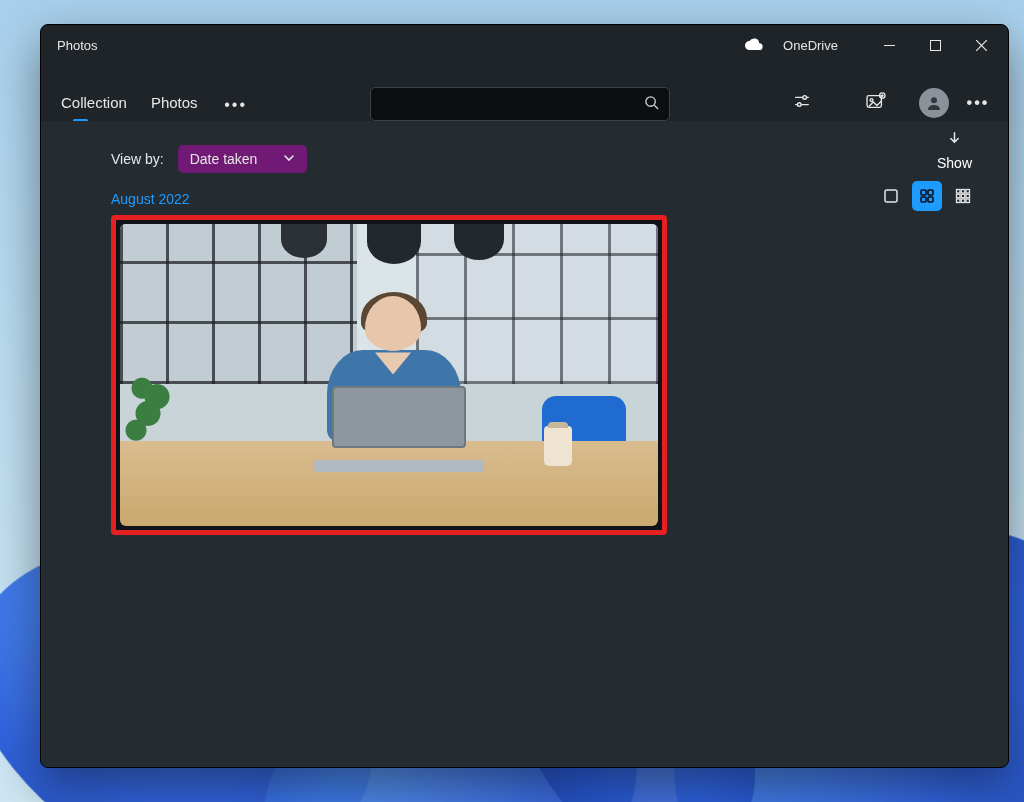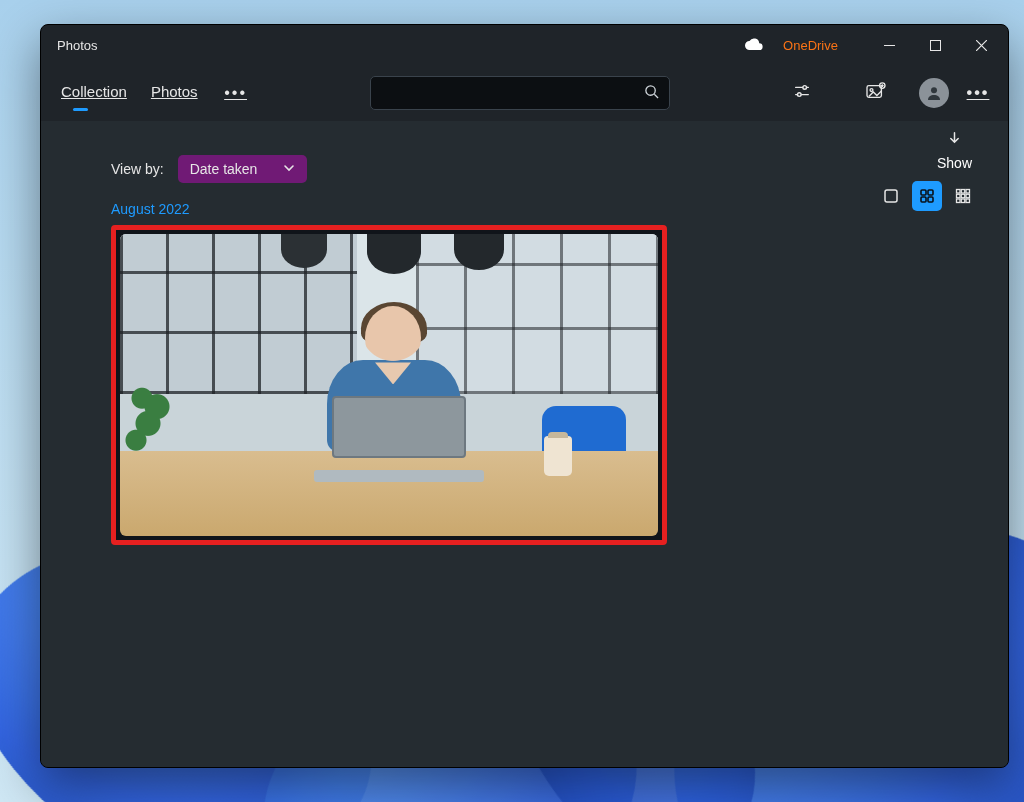--- a/index.html
+++ b/index.html
@@ -38,35 +38,34 @@
   
   .titlebar {
     height: 40px; display: flex; align-items: center;
     padding: 0 4px 0 16px;
     font-size: 13px;
     color: #e6e6e6;
   }
   .titlebar .spacer { flex: 1; }
   .onedrive {
     display: flex; align-items: center; gap: 20px;
-    color: #f97316; font-size: 13px;
+    color: #e5e5e5; font-size: 13px;
     margin-right: 28px;
   }
   .winbtn {
     width: 46px; height: 32px;
     display: flex; align-items: center; justify-content: center;
     color: #e6e6e6;
   }
   .winbtn svg { display: block; }
 
   
   .toolbar {
-    height: 56px; display: flex; align-items: center;
+    height: 56px; display: flex; align-items: flex-end;
     padding: 0 12px 0 18px;
-    text-decoration: underline;
   }
   .tabs { display: flex; align-items: center; gap: 20px; }
   .tab {
     font-size: 15px; color: #e6e6e6;
     padding: 6px 2px 10px 2px;
     position: relative;
   }
   .tab.active::after {
     content: ""; position: absolute; left: 20%; right: 58%;
     bottom: -1px; height: 3px; background: #1e9bff;
@@ -125,21 +124,21 @@
 
   .controls-right-col {
     position: absolute; right: 30px; top: 6px;
     display:flex; flex-direction:column; align-items:flex-end; gap:6px;
   }
   .controls-right-col .row1 { display:flex; align-items:center; }
   .controls-right-col .row2 { display:flex; align-items:center; gap:6px; }
 
   .viewby-row {
     display: flex; align-items: center; gap: 14px;
-    margin-top: 24px;
+    margin-top: 14px;
   }
   .viewby-label { font-size: 14px; color: #e6e6e6; }
   .dropdown {
     display: flex; align-items: center; gap: 26px;
     background: #701a75;
     border-radius: 5px;
     padding: 6px 12px;
     font-size: 14px;
   }
 

